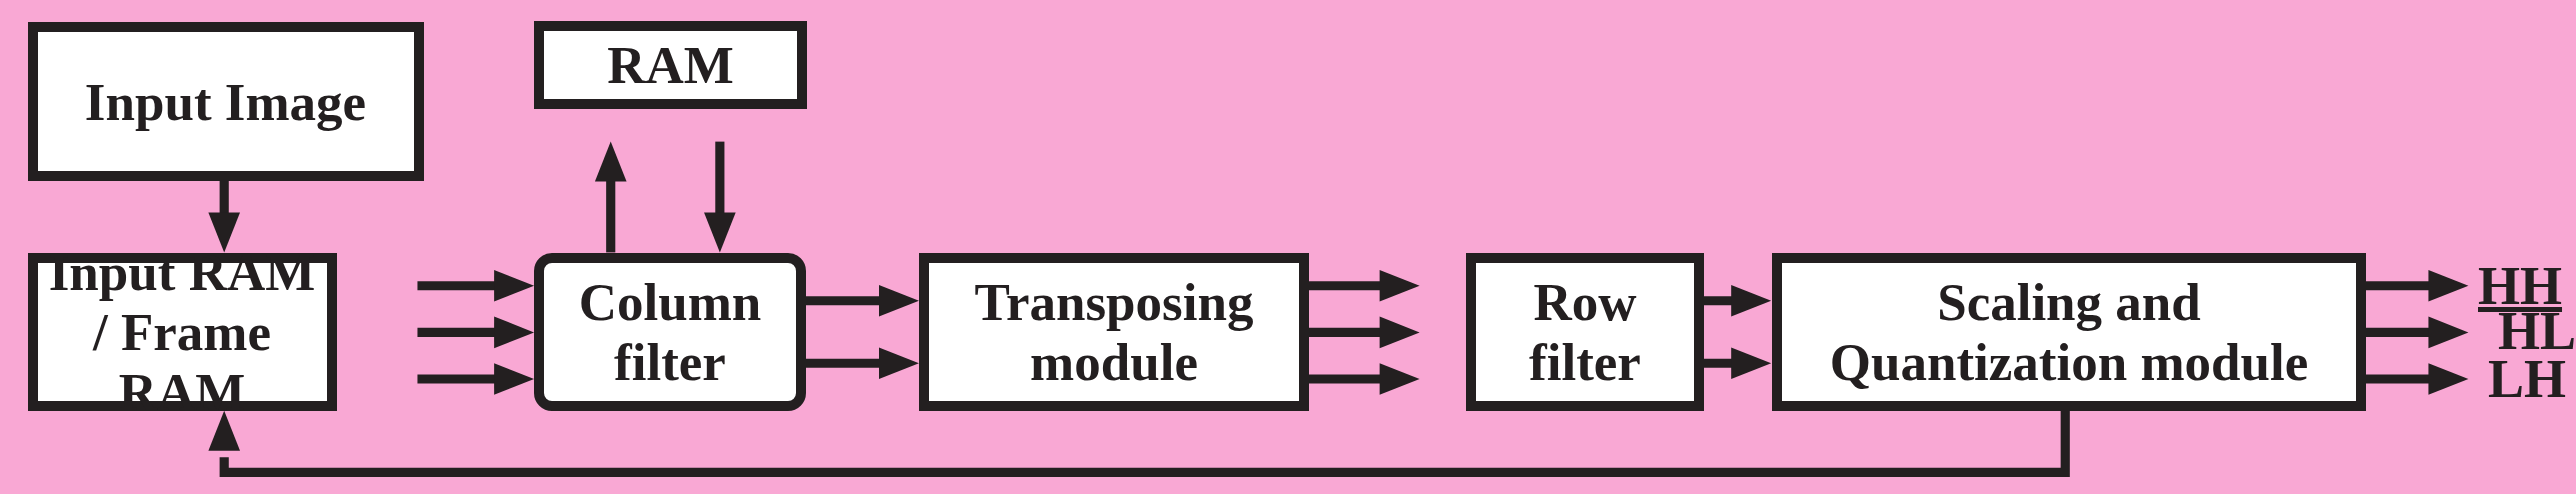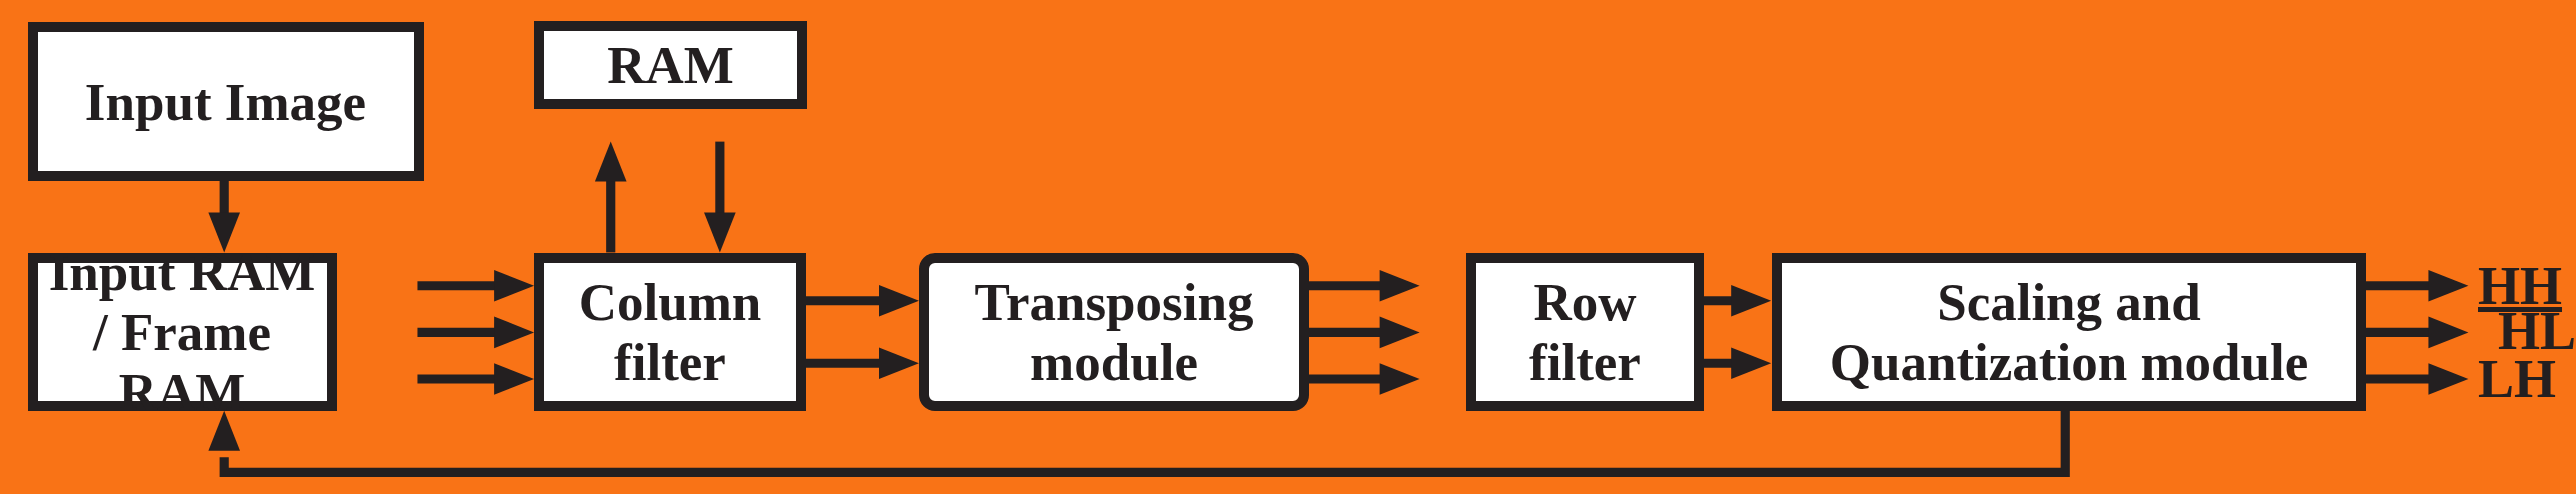--- a/index.html
+++ b/index.html
@@ -4,21 +4,21 @@
 <style>
   html, body {
     margin: 0;
     padding: 0;
     background: #ffffff;
   }
   #canvas {
     position: relative;
     width: 2576px;
     height: 494px;
-    background: #f97316;
+    background: #f9a8d4;
     overflow: hidden;
     font-family: "Liberation Serif", "DejaVu Serif", serif;
     color: #231f20;
   }
   #connectors {
     position: absolute;
     left: 0;
     top: 0;
     width: 2576px;
     height: 494px;
@@ -34,34 +34,34 @@
     text-align: center;
     font-weight: bold;
     font-size: 53px;
     line-height: 60px;
     white-space: pre-line;
     z-index: 2;
   }
   #b-input-image        { left:   27.5px; top:  22px; width: 396px; height: 159px; }
   #b-ram                { left:  534px; top:  21px; width: 273px; height: 88px; }
   #b-input-frame-ram    { left:   27.5px; top: 253px; width: 309px; height: 158px; }
-  #b-column-filter      { left:  534px; top: 253px; width: 272px; height: 158px; }
-  #b-transposing-module { left: 919px; top: 253px; width: 390px; height: 158px; border-radius: 16px; }
+  #b-column-filter      { left:  534px; top: 253px; width: 272px; height: 158px; border-radius: 18px; }
+  #b-transposing-module { left: 919px; top: 253px; width: 390px; height: 158px; }
   #b-row-filter         { left: 1420px; top: 253px; width: 238px; height: 158px; margin-left: 46px; }
   #b-scaling-quant      { left: 1772px; top: 253px; width: 594px; height: 158px; text-align: center; }
   .port-label {
     position: absolute;
     font-weight: bold;
     font-size: 54px;
     line-height: 62px;
     z-index: 2;
   }
   #lbl-hh { left: 2478px; top: 255px; width: 98px; text-align: left; text-decoration: underline; }
   #lbl-hl { left: 2478px; top: 300px; width: 98px; text-align: right; }
-  #lbl-lh { left: 2478px; top: 348px; width: 98px; text-align: left; }
+  #lbl-lh { left: 2478px; top: 348px; width: 98px; text-align: center; }
   #lbl-ll { left: 1867px; top: 412px; width: 133px; text-align: center; }
   .shaft  { stroke: #231f20; stroke-width: 11; fill: none; }
   .head   { fill: #231f20; stroke: none; }
 </style>
 </head>
 <body>
 
 <div id="canvas">
 
   <svg id="connectors" viewBox="0 0 3090 593" xmlns="http://www.w3.org/2000/svg">

